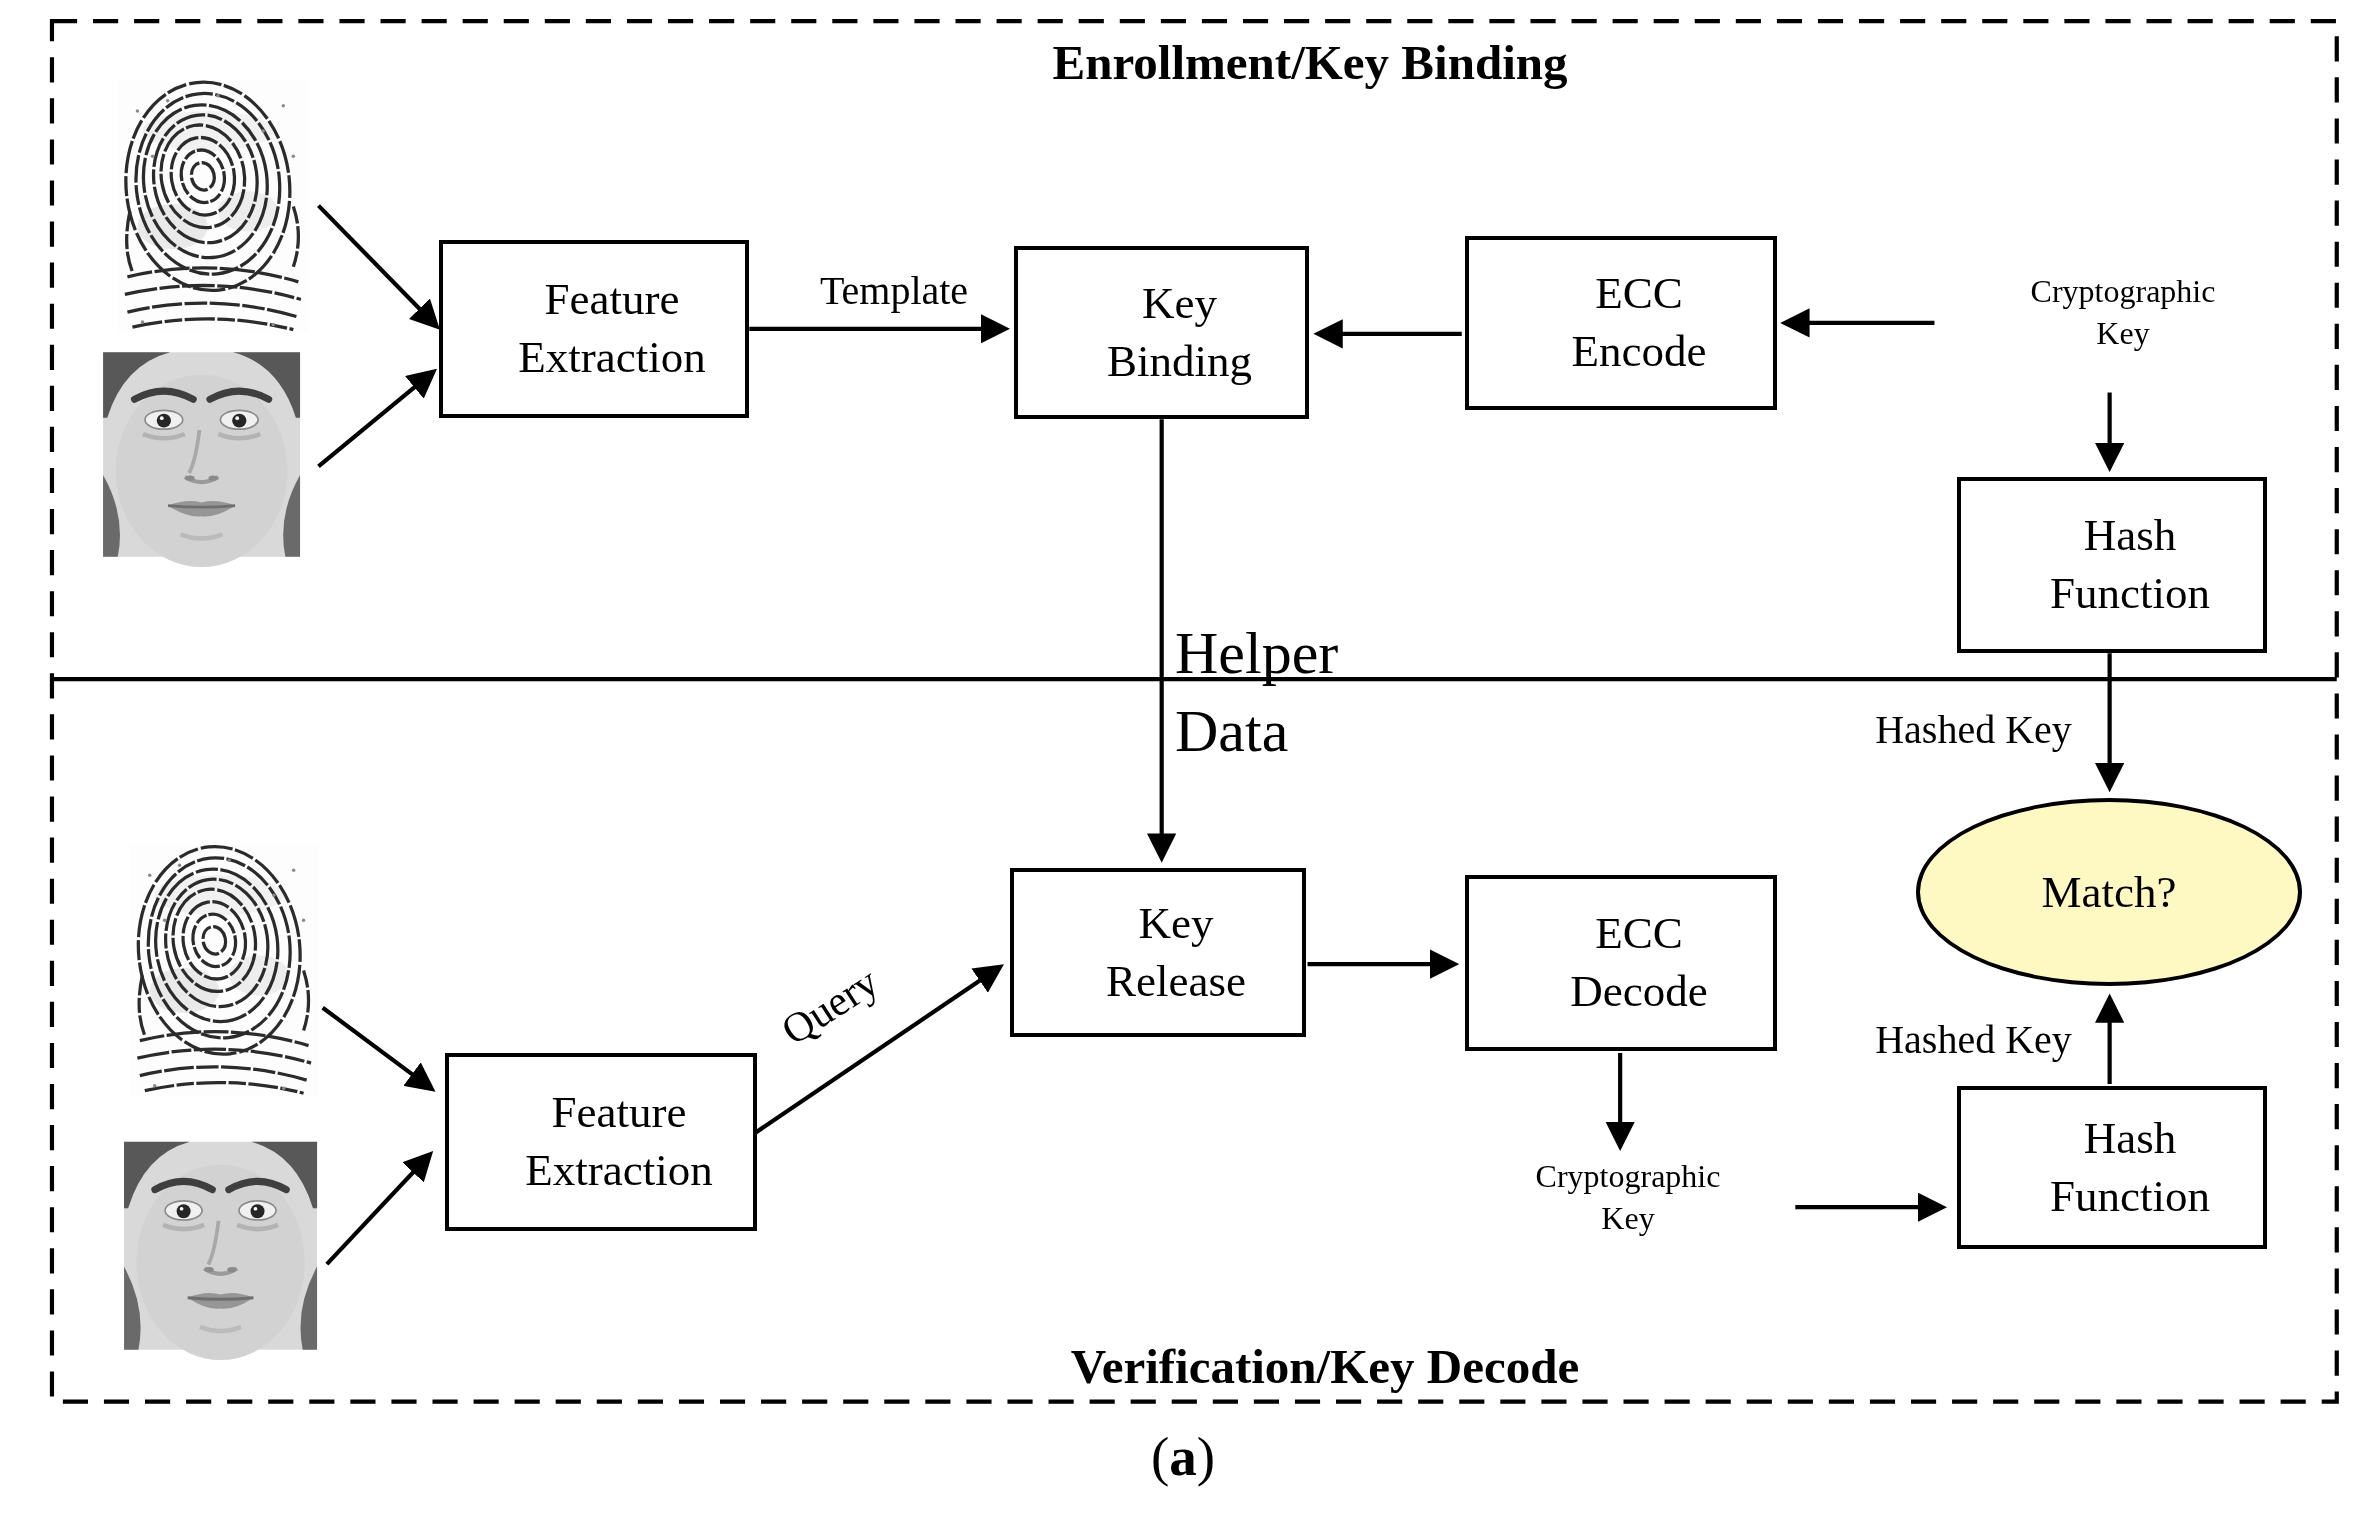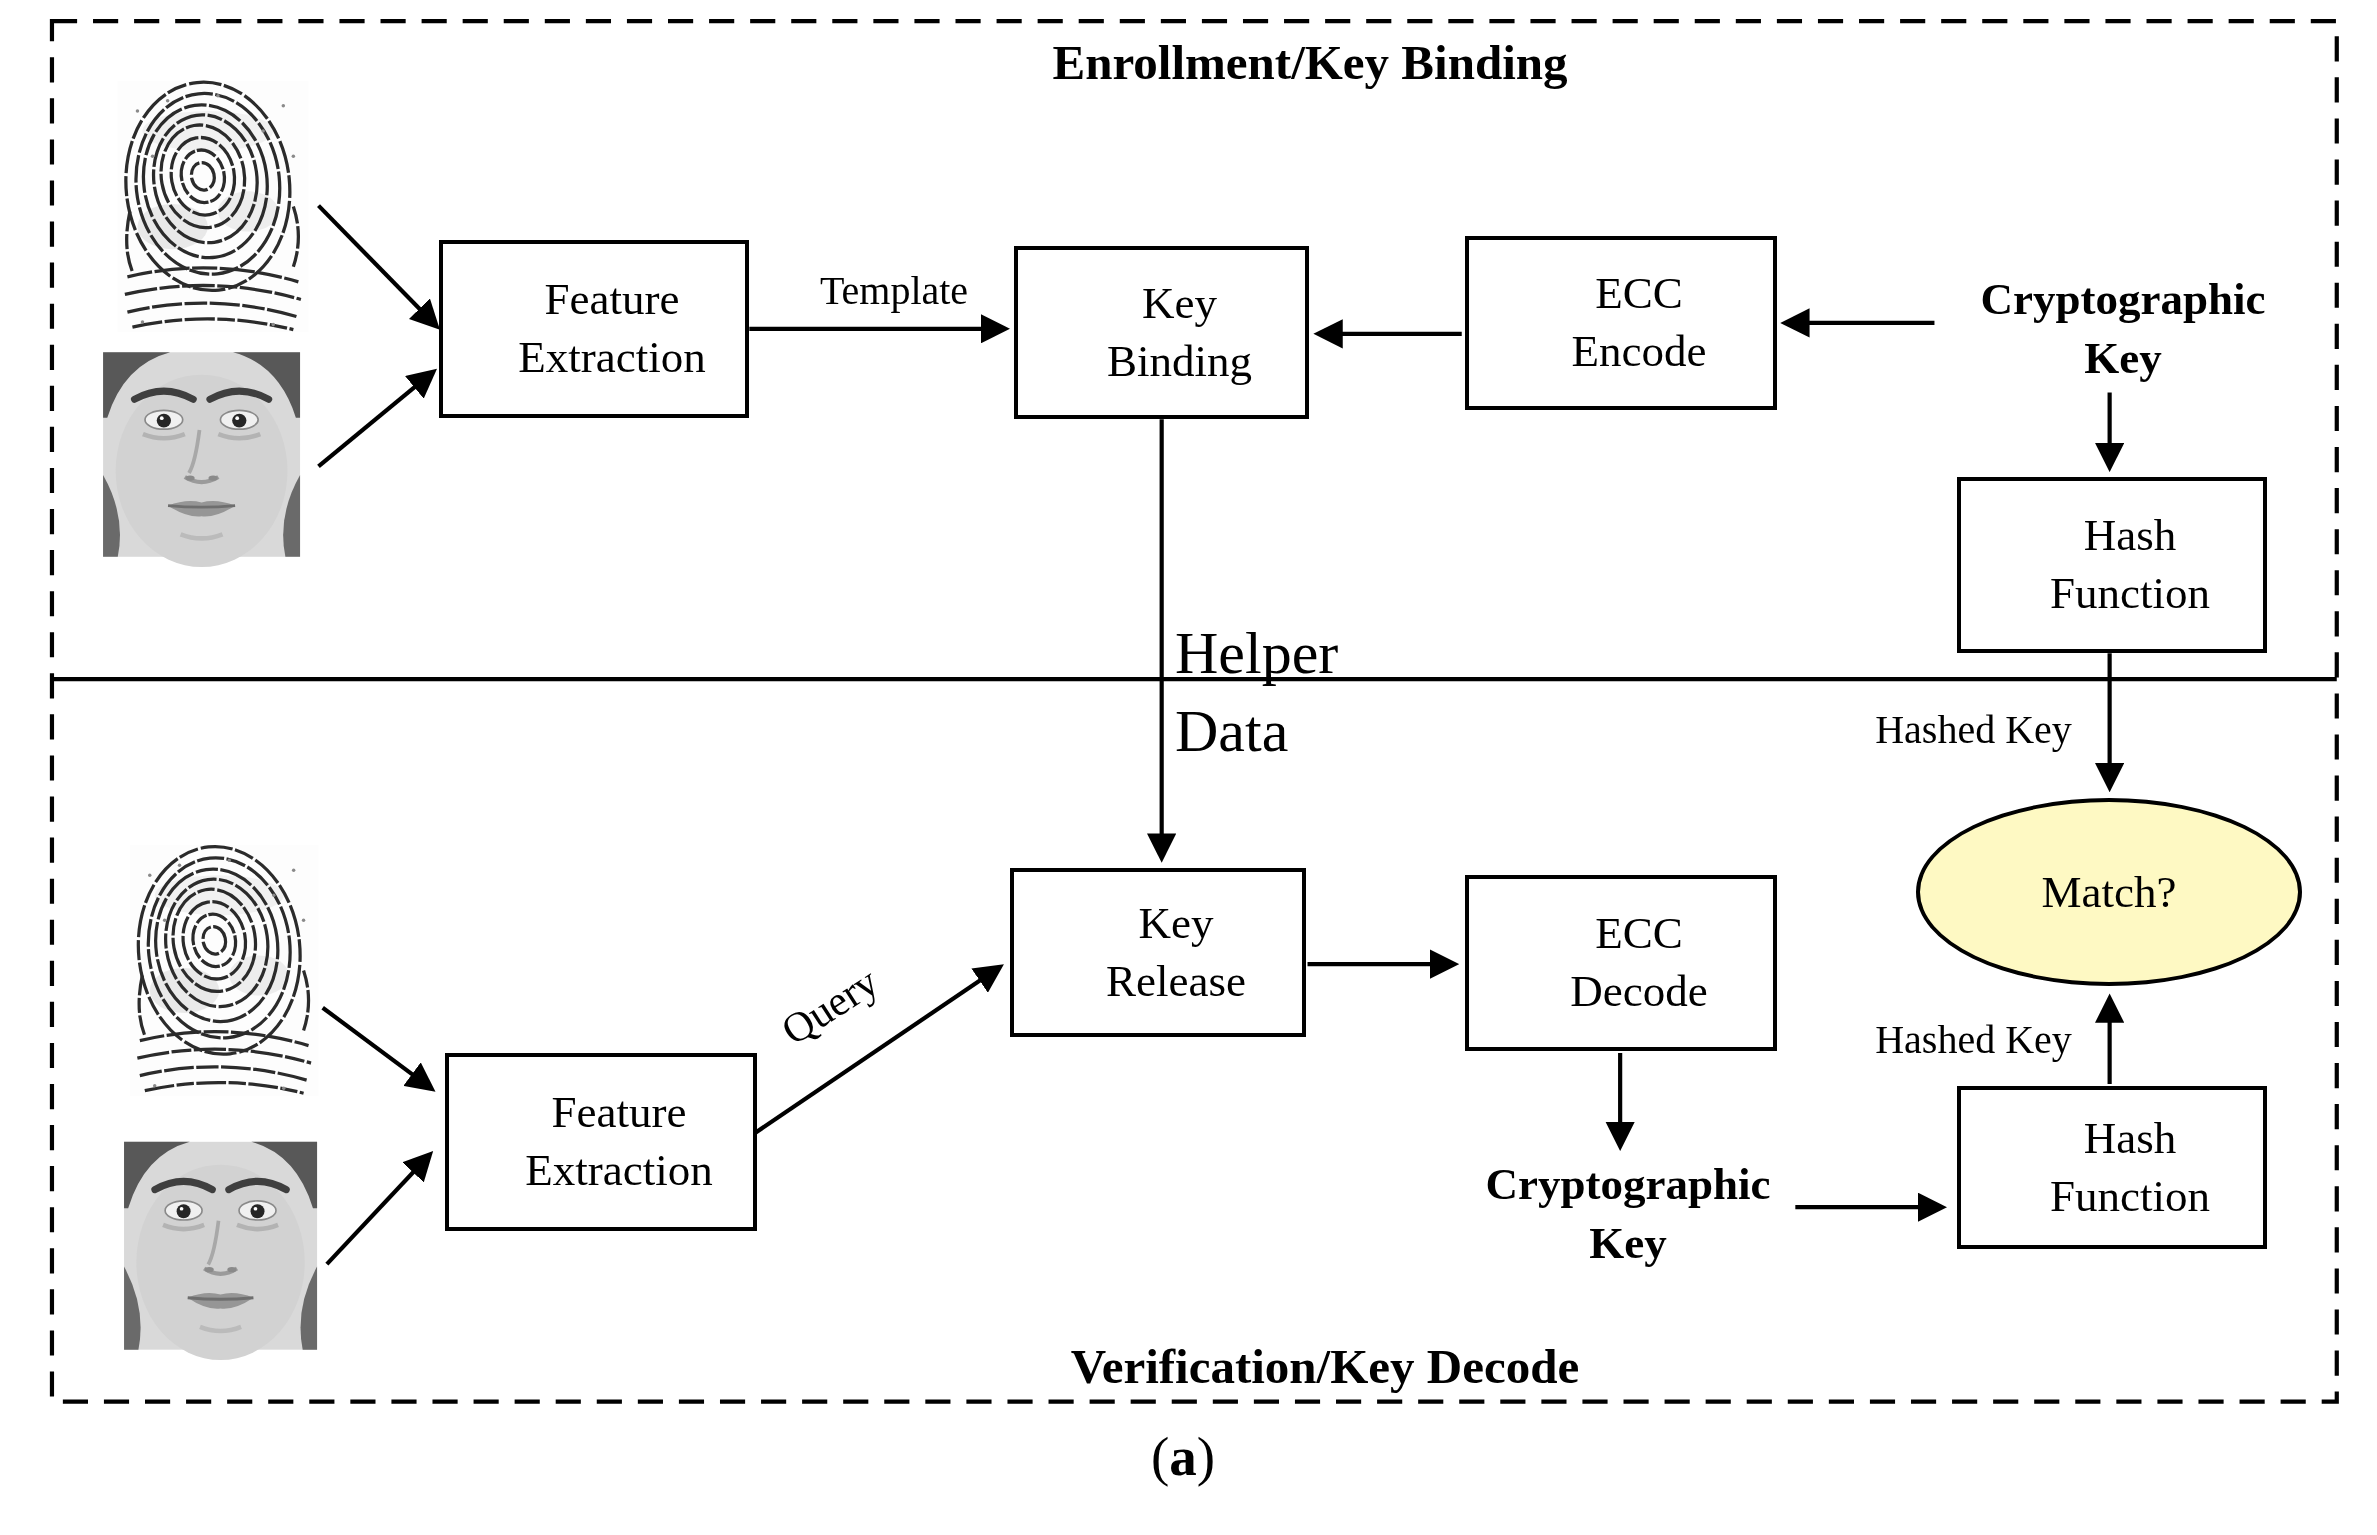--- a/index.html
+++ b/index.html
@@ -15,21 +15,21 @@
   }
   .ellipse{
     position:absolute;z-index:2;background:#fef9c3;border:4.2px solid #000;border-radius:50%;
     display:flex;align-items:center;justify-content:center;font-size:45px;box-sizing:border-box;
   }
   .lbl{position:absolute;z-index:3;font-size:40px;text-align:center;white-space:pre-line;line-height:1.3;}
   .sec-title{position:absolute;z-index:3;font-size:49px;font-weight:bold;text-align:center;}
   .caption{position:absolute;z-index:3;font-size:55px;text-align:center;}
   .caption .b{font-weight:bold;}
   .rot{transform:rotate(-33deg);font-size:42px;}
-  .ck{font-weight:bold;font-size:45px;line-height:1.32;}
+  .ck{font-weight:normal;font-size:32px;line-height:1.32;}
 </style>
 </head>
 <body>
 
 <div class="canvas">
 
   <svg class="overlay" viewBox="0 0 2836 1832">
     <defs>
       <marker id="ah" viewBox="0 0 10 10" refX="8" refY="5" markerWidth="7" markerHeight="7" orient="auto-start-reverse" markerUnits="strokeWidth">
         <path d="M0,0 L10,5 L0,10 Z" fill="#000"></path>

